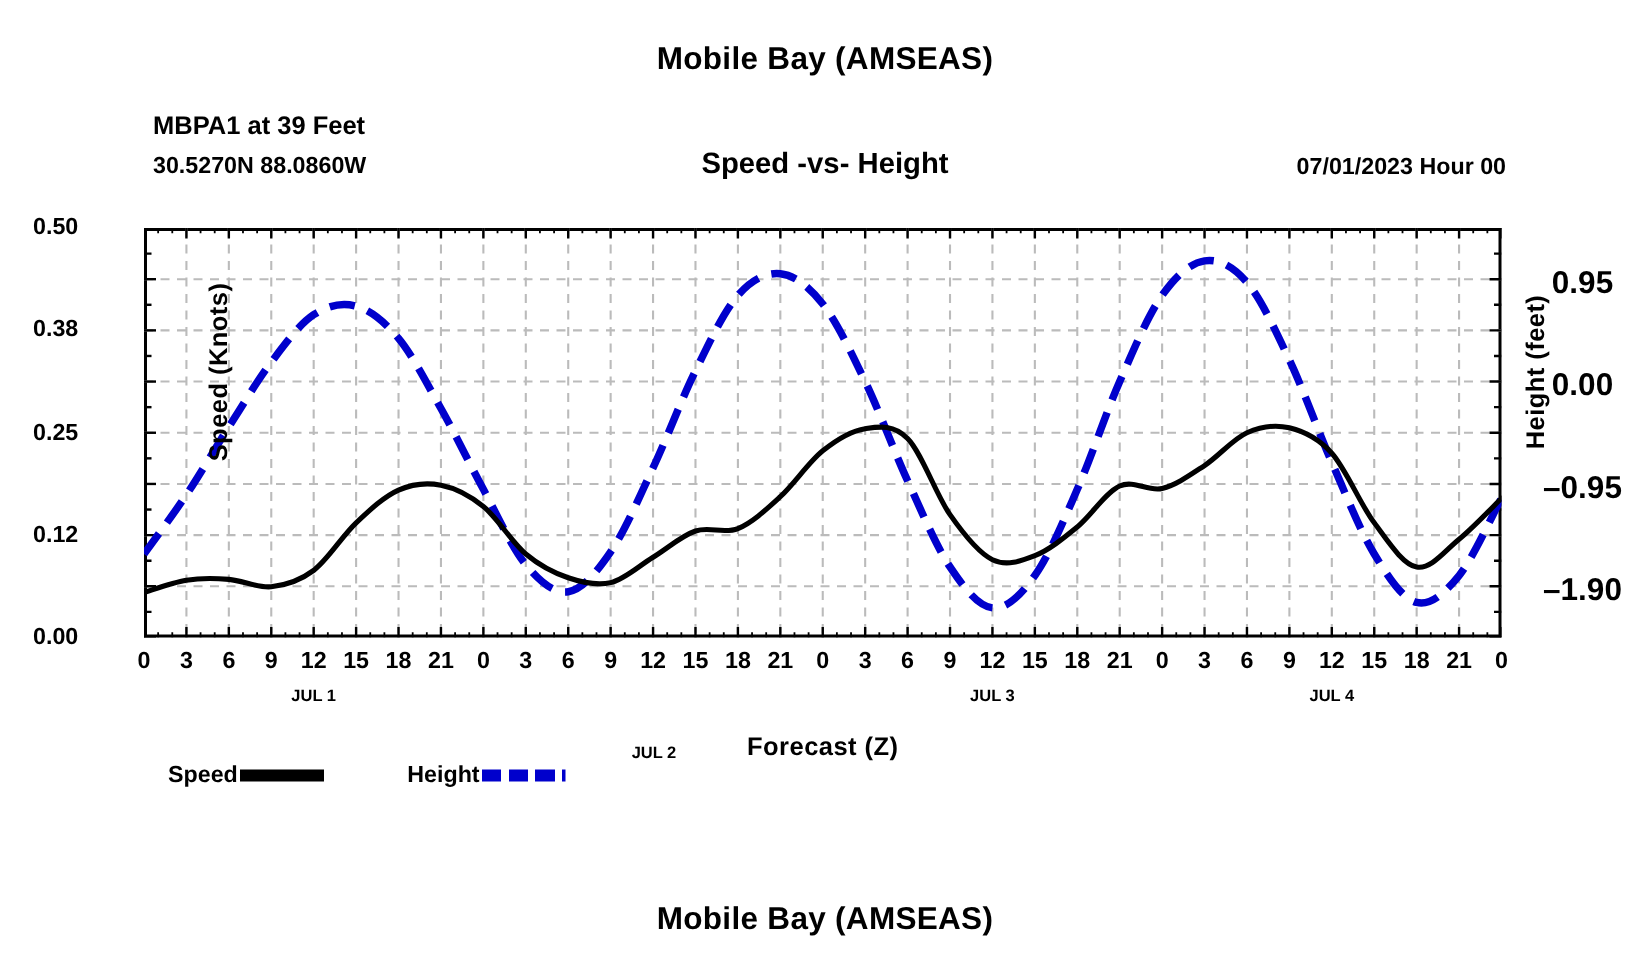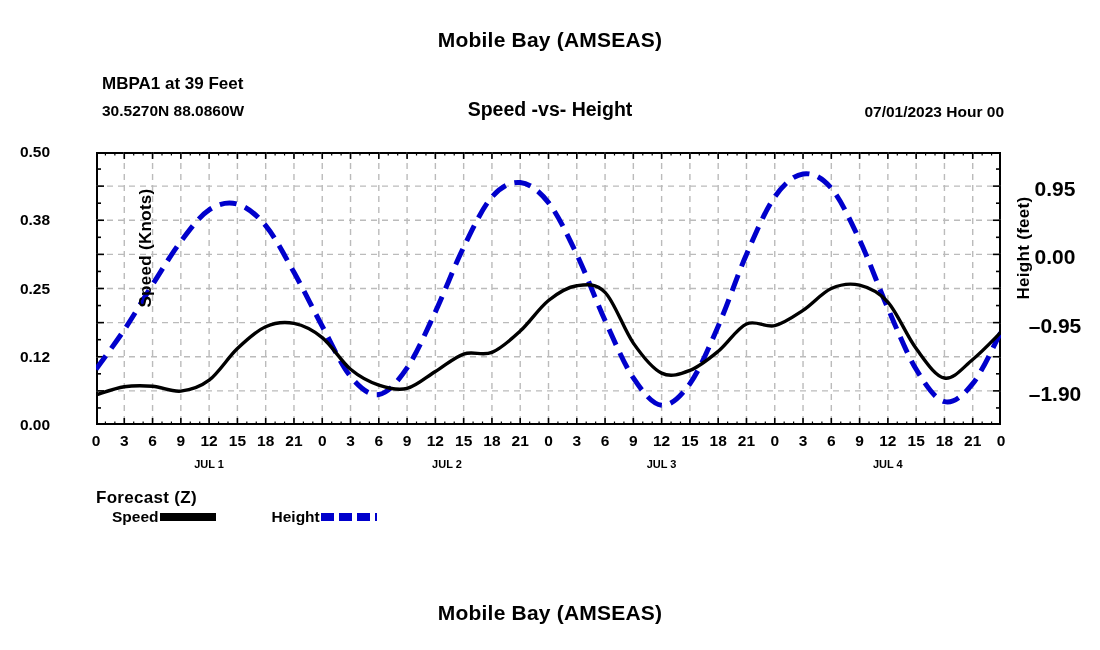--- a/index.html
+++ b/index.html
@@ -119,22 +119,22 @@
     transform-origin: 100px 20px;
     text-align: center;
     font-size: 17px;
     font-weight: bold;
     letter-spacing: 0.3px;
   }
   .ytick-left {
     position: absolute;
     right: 905px;
     width: 66px;
-    margin-right: 28px;
-    text-align: center;
+    margin-right: 8px;
+    text-align: left;
     font-size: 15.5px;
     font-weight: bold;
     line-height: 1;
   }
   .ytick-right {
     position: absolute;
     left: 905px;
     width: 80px;
     margin-left: 14px;
     text-align: center;
@@ -160,21 +160,21 @@
     text-align: center;
     font-size: 11px;
     font-weight: bold;
     line-height: 1;
   }
   .xaxis-title {
     position: absolute;
     left: 0;
     top: 336px;
     width: 905px;
-    text-align: left;
+    text-align: center;
     font-size: 17px;
     font-weight: bold;
     letter-spacing: 0.3px;
   }
 
   
   .legend {
     position: absolute;
     left: 100px;
     top: 509px;
@@ -542,21 +542,21 @@
         <div class="xtick" style="left: 735.312px;">6</div>
         <div class="xtick" style="left: 763.594px;">9</div>
         <div class="xtick" style="left: 791.875px;">12</div>
         <div class="xtick" style="left: 820.156px;">15</div>
         <div class="xtick" style="left: 848.438px;">18</div>
         <div class="xtick" style="left: 876.719px;">21</div>
         <div class="xtick" style="left: 905px;">0</div>
       </div>
     <div id="day-labels">
         <div class="daylabel" style="left: 113.125px;">JUL 1</div>
-        <div class="daylabel" style="left: 351px;">JUL 2</div>
+        <div class="daylabel" style="left: 340px; margin-top: 38px;">JUL 2</div>
         <div class="daylabel" style="left: 565.625px;">JUL 3</div>
         <div class="daylabel" style="left: 791.875px;">JUL 4</div>
       </div>
     <div class="xaxis-title">Forecast (Z)</div>
   </div>
 
   <div class="legend">
     <div class="legend-item">
       <span class="legend-label">Speed</span>
       <span class="legend-swatch sw-solid"></span>

